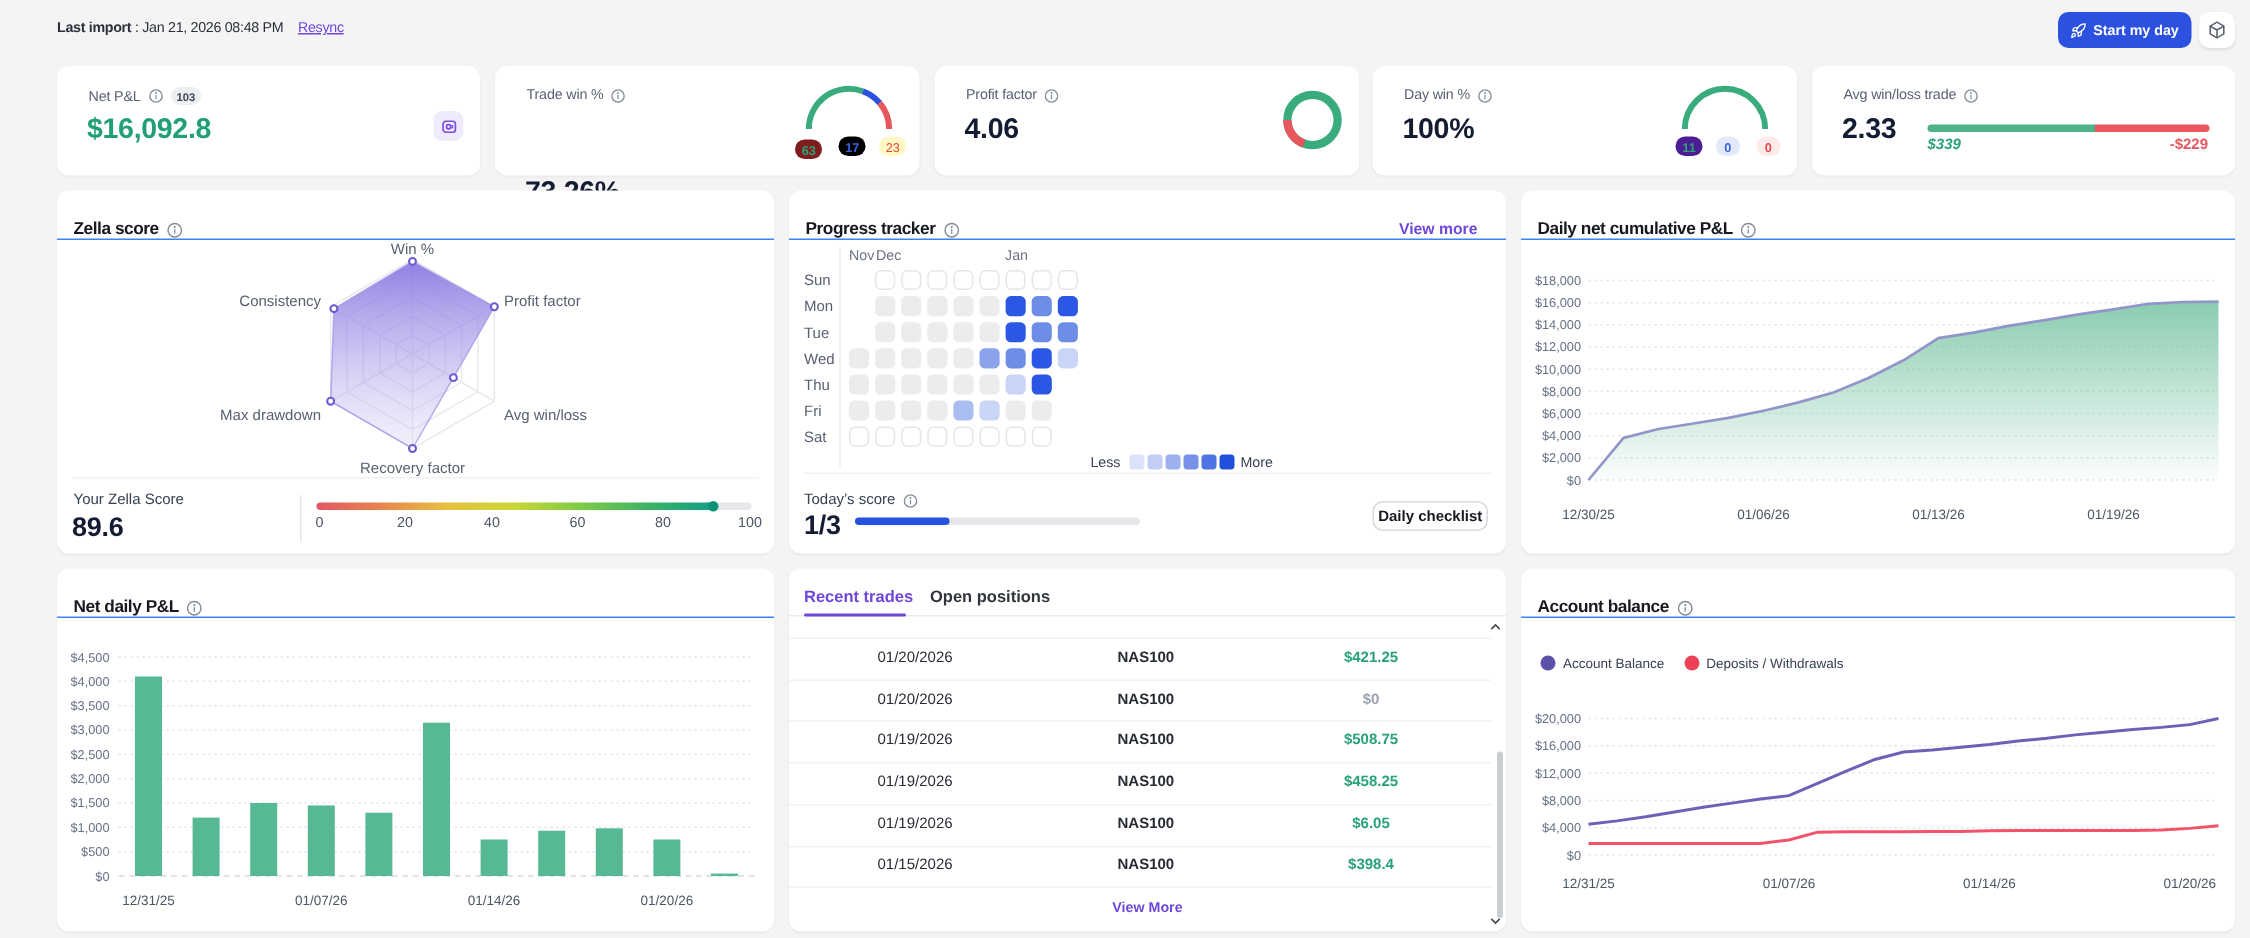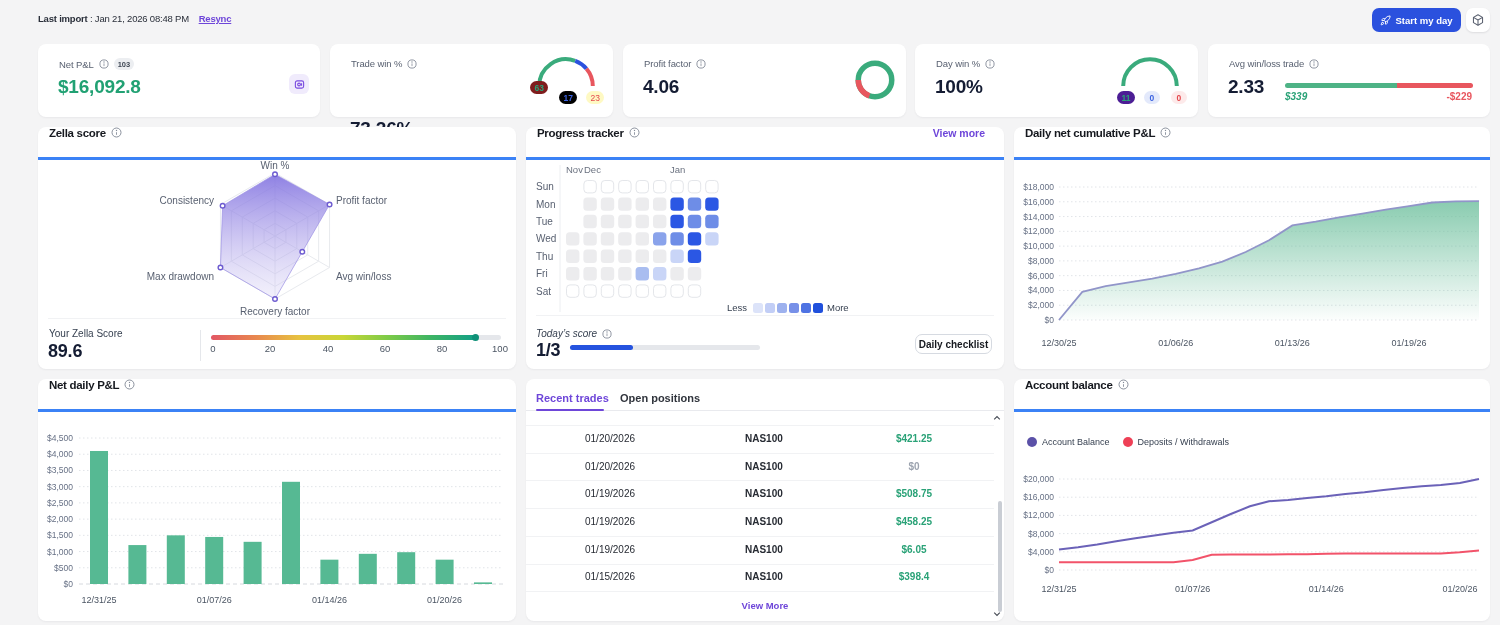--- a/index.html
+++ b/index.html
@@ -1,33 +1,33 @@
 <!DOCTYPE html>
 <html><head>
 <meta charset="utf-8">
 <style>
 * { margin:0; padding:0; box-sizing:border-box; }
 html,body { width:1500px; height:625px; overflow:hidden; }
 body { background:#f4f4f5; font-family:"Liberation Sans", sans-serif; position:relative; }
 .card { position:absolute; background:#fff; border-radius:8px; box-shadow:0 1px 2px rgba(16,24,40,.05); }
-.hdr { position:absolute; left:0; top:0; right:0; height:33px; border-bottom:3px solid #3b82f6; display:flex; align-items:flex-start; padding-left:11px; }
+.hdr { position:absolute; left:0; top:0; right:0; height:33px; border-bottom:1px solid #3b82f6; display:flex; align-items:flex-end; padding-left:11px; }
 .hdr .t { font-size:11.5px; font-weight:bold; color:#16191f; letter-spacing:-0.3px; }
 .info { display:inline-block; margin-left:5px; line-height:0; }
 .lbl { font-size:9.5px; color:#596171; letter-spacing:-0.1px; }
 .big { font-size:19px; font-weight:bold; color:#141c33; letter-spacing:-0.2px; }
 .abs { position:absolute; }
 svg { display:block; }
 .axlbl { font-size:8.5px; fill:#667085; }
 .xlbl { font-size:9px; fill:#4b5563; }
 </style>
 </head>
 <body>
 
 <div class="abs" style="left:38px; top:13px; font-size:9.5px; letter-spacing:-0.2px; color:#2a2f3a;">
-  <b>Last import</b> : Jan 21, 2026 08:48 PM &nbsp;&nbsp; <span style="color:#6e46d9; font-weight:bold; text-decoration:underline;">Resync</span>
+  <b>Last import</b> : Jan 21, 2026 08:48 PM &nbsp;&nbsp; <span style="color:#6e46d9; font-weight:normal; text-decoration:underline;">Resync</span>
 </div>
 <div class="abs" style="left:1372px; top:8px; width:89px; height:24px; background:#2b51de; border-radius:7px; display:flex; align-items:center; justify-content:center; gap:4px; white-space:nowrap;">
   <svg width="11" height="11" viewBox="0 0 24 24" fill="none" stroke="#fff" stroke-width="2" stroke-linecap="round" stroke-linejoin="round">
       <path d="M4.5 16.5c-1.5 1.26-2 5-2 5s3.74-.5 5-2c.71-.84.7-2.13-.09-2.91a2.18 2.18 0 0 0-2.91-.09z"></path>
       <path d="M12 15l-3-3a22 22 0 0 1 2-3.95A12.88 12.88 0 0 1 22 2c0 2.72-.78 7.5-6 11a22.35 22.35 0 0 1-4 2z"></path>
       <path d="M9 12H4s.55-3.03 2-4c1.62-1.08 5 0 5 0"></path>
       <path d="M12 15v5s3.03-.55 4-2c1.08-1.62 0-5 0-5"></path>
     </svg>
   <span style="color:#fff; font-size:9.5px; font-weight:bold;">Start my day</span>
 </div>
@@ -70,21 +70,21 @@
           <rect x="4.6" y="4.2" width=".8" height="3" rx=".4" fill="#848b98"></rect>
         </svg>
       </span>
   </div>
   <div class="abs big" style="left:20px; top:31.5px;margin-top:42px;">73.26%</div>
   <svg class="abs" style="left:203px; top:9px;" width="66" height="38" viewBox="0 0 66 38" id="gauge1">
       <path d="M6.20 33.00 A26.8 26.8 0 0 1 42.21 7.83" stroke="#3aab7c" stroke-width="4" fill="none"></path>
       <path d="M42.21 7.83 A26.8 26.8 0 0 1 53.47 15.70" stroke="#2b51de" stroke-width="4" fill="none"></path>
       <path d="M53.47 15.70 A26.8 26.8 0 0 1 59.80 33.00" stroke="#e8565e" stroke-width="4" fill="none"></path>
     </svg>
-  <div class="abs" style="left:200px; top:37px; background:#7f1d1d; color:#2aa277; font-size:8.5px; font-weight:bold; border-radius:7px; padding:1.5px 4.5px;">63</div>
+  <div class="abs" style="left:200px; top:49px; background:#7f1d1d; color:#2aa277; font-size:8.5px; font-weight:bold; border-radius:7px; padding:1.5px 4.5px;">63</div>
   <div class="abs" style="left:229px; top:47px; background:#000000; color:#3c63e0; font-size:8.5px; font-weight:bold; border-radius:7px; padding:1.5px 4.5px;">17</div>
   <div class="abs" style="left:256px; top:47px; background:#fef9c3; color:#e5484d; font-size:8.5px; font-weight:normal; border-radius:7px; padding:1.5px 4.5px;">23</div>
 </div>
 
 <div class="card" style="left:623px; top:44px; width:283px; height:73px;">
   <div class="abs" style="left:21px; top:14px; display:flex; align-items:center;">
     <span class="lbl">Profit factor</span>
     <span class="info">
         <svg width="10" height="10" viewBox="0 0 10 10">
           <circle cx="5" cy="5" r="4.1" fill="none" stroke="#848b98" stroke-width="0.9"></circle>
@@ -281,21 +281,21 @@
       <text x="221" y="151" text-anchor="end" font-size="9.5" fill="#374151">Less</text>
       <rect x="227" y="143" width="10" height="10" rx="2.5" fill="#dce3f9"></rect>
       <rect x="239" y="143" width="10" height="10" rx="2.5" fill="#c2cef6"></rect>
       <rect x="251" y="143" width="10" height="10" rx="2.5" fill="#9db1ee"></rect>
       <rect x="263" y="143" width="10" height="10" rx="2.5" fill="#7790e8"></rect>
       <rect x="275" y="143" width="10" height="10" rx="2.5" fill="#4f73e3"></rect>
       <rect x="287" y="143" width="10" height="10" rx="2.5" fill="#2050dc"></rect>
       <text x="301" y="151" font-size="9.5" fill="#374151">More</text>
     </svg>
   <div class="abs" style="left:10px; right:10px; top:188px; border-top:1px solid #f1f2f4;"></div>
-  <div class="abs" style="left:10px; top:201px; font-size:10px; color:#374151; display:flex; align-items:flex-end;font-style:italic;">Today’s score
+  <div class="abs" style="left:10px; top:201px; font-size:10px; color:#374151; display:flex; align-items:flex-end;">Today’s score
     <span class="info">
         <svg width="10" height="10" viewBox="0 0 10 10">
           <circle cx="5" cy="5" r="4.1" fill="none" stroke="#848b98" stroke-width="0.9"></circle>
           <circle cx="5" cy="3" r=".65" fill="#848b98"></circle>
           <rect x="4.6" y="4.2" width=".8" height="3" rx=".4" fill="#848b98"></rect>
         </svg>
       </span>
   </div>
   <div class="abs big" style="left:10px; top:213px; font-size:18px;">1/3</div>
   <div class="abs" style="left:44px; top:218px; width:190px; height:5px; border-radius:3px; background:#e5e7eb;"></div>

